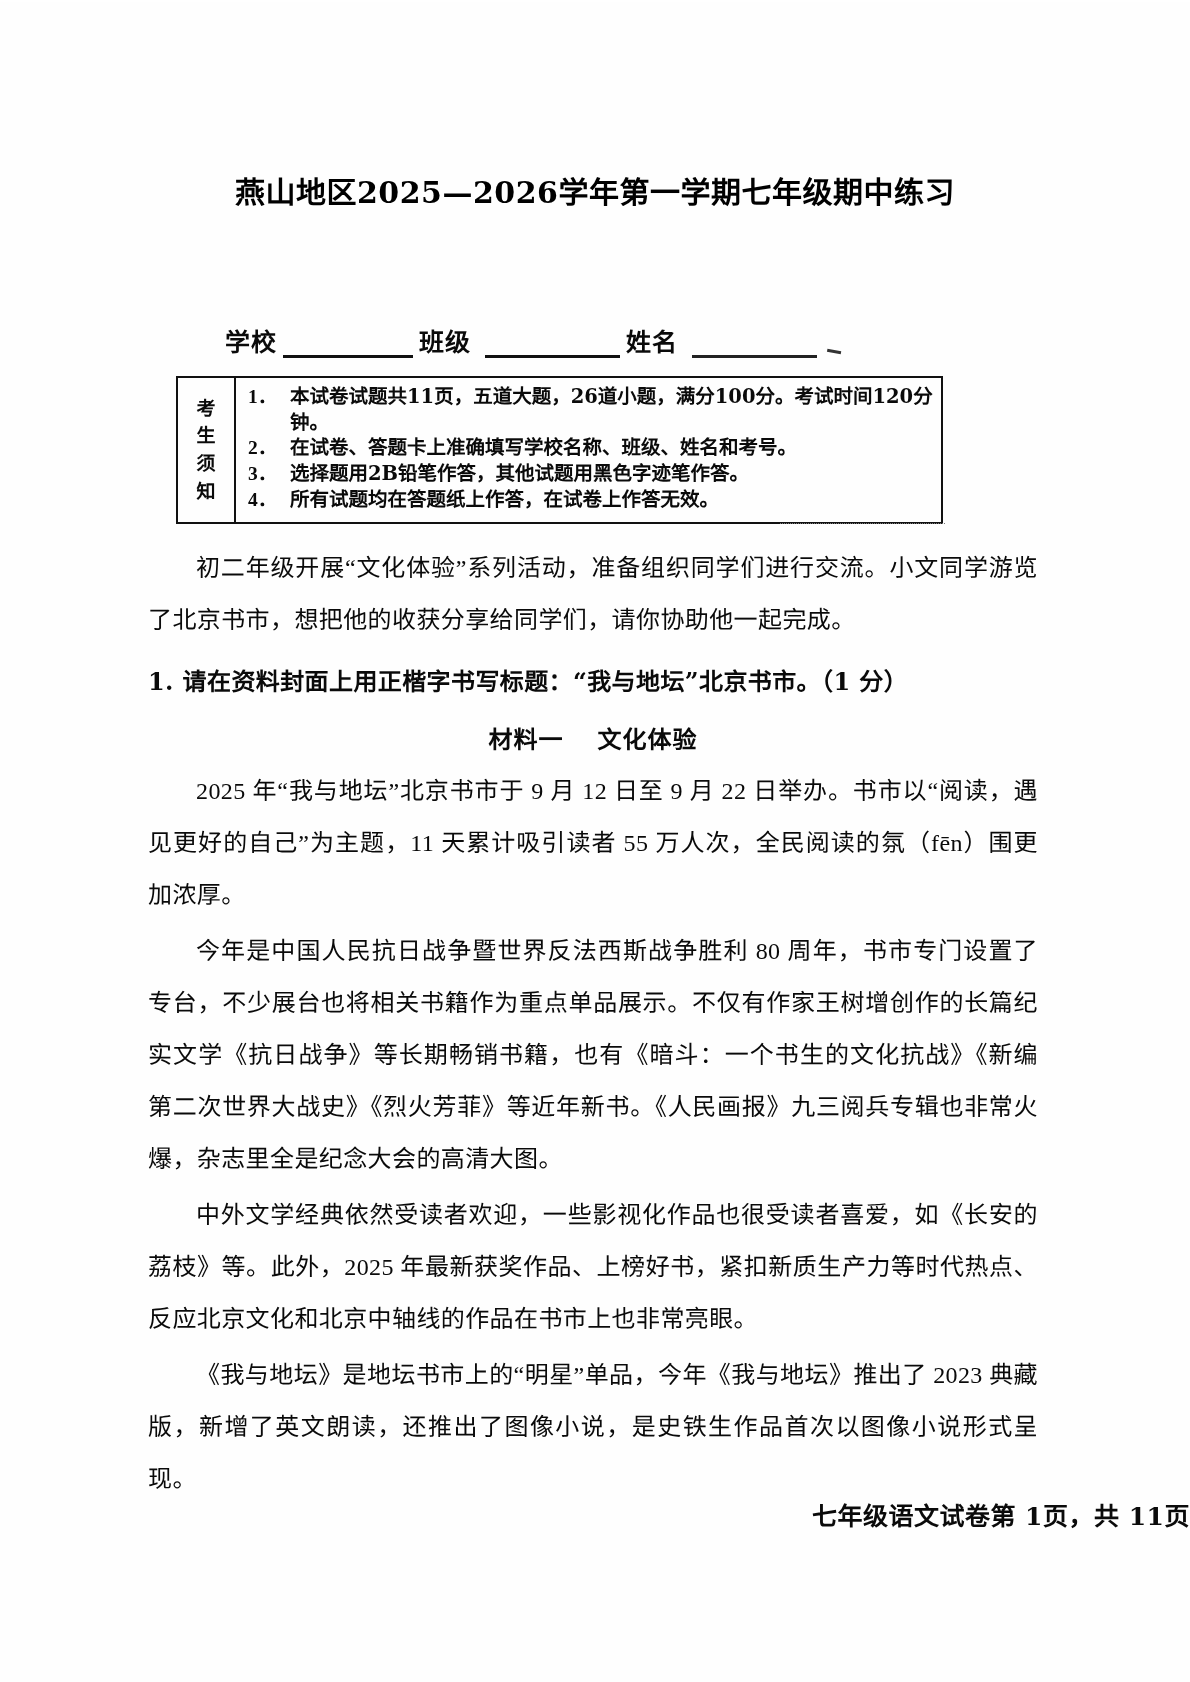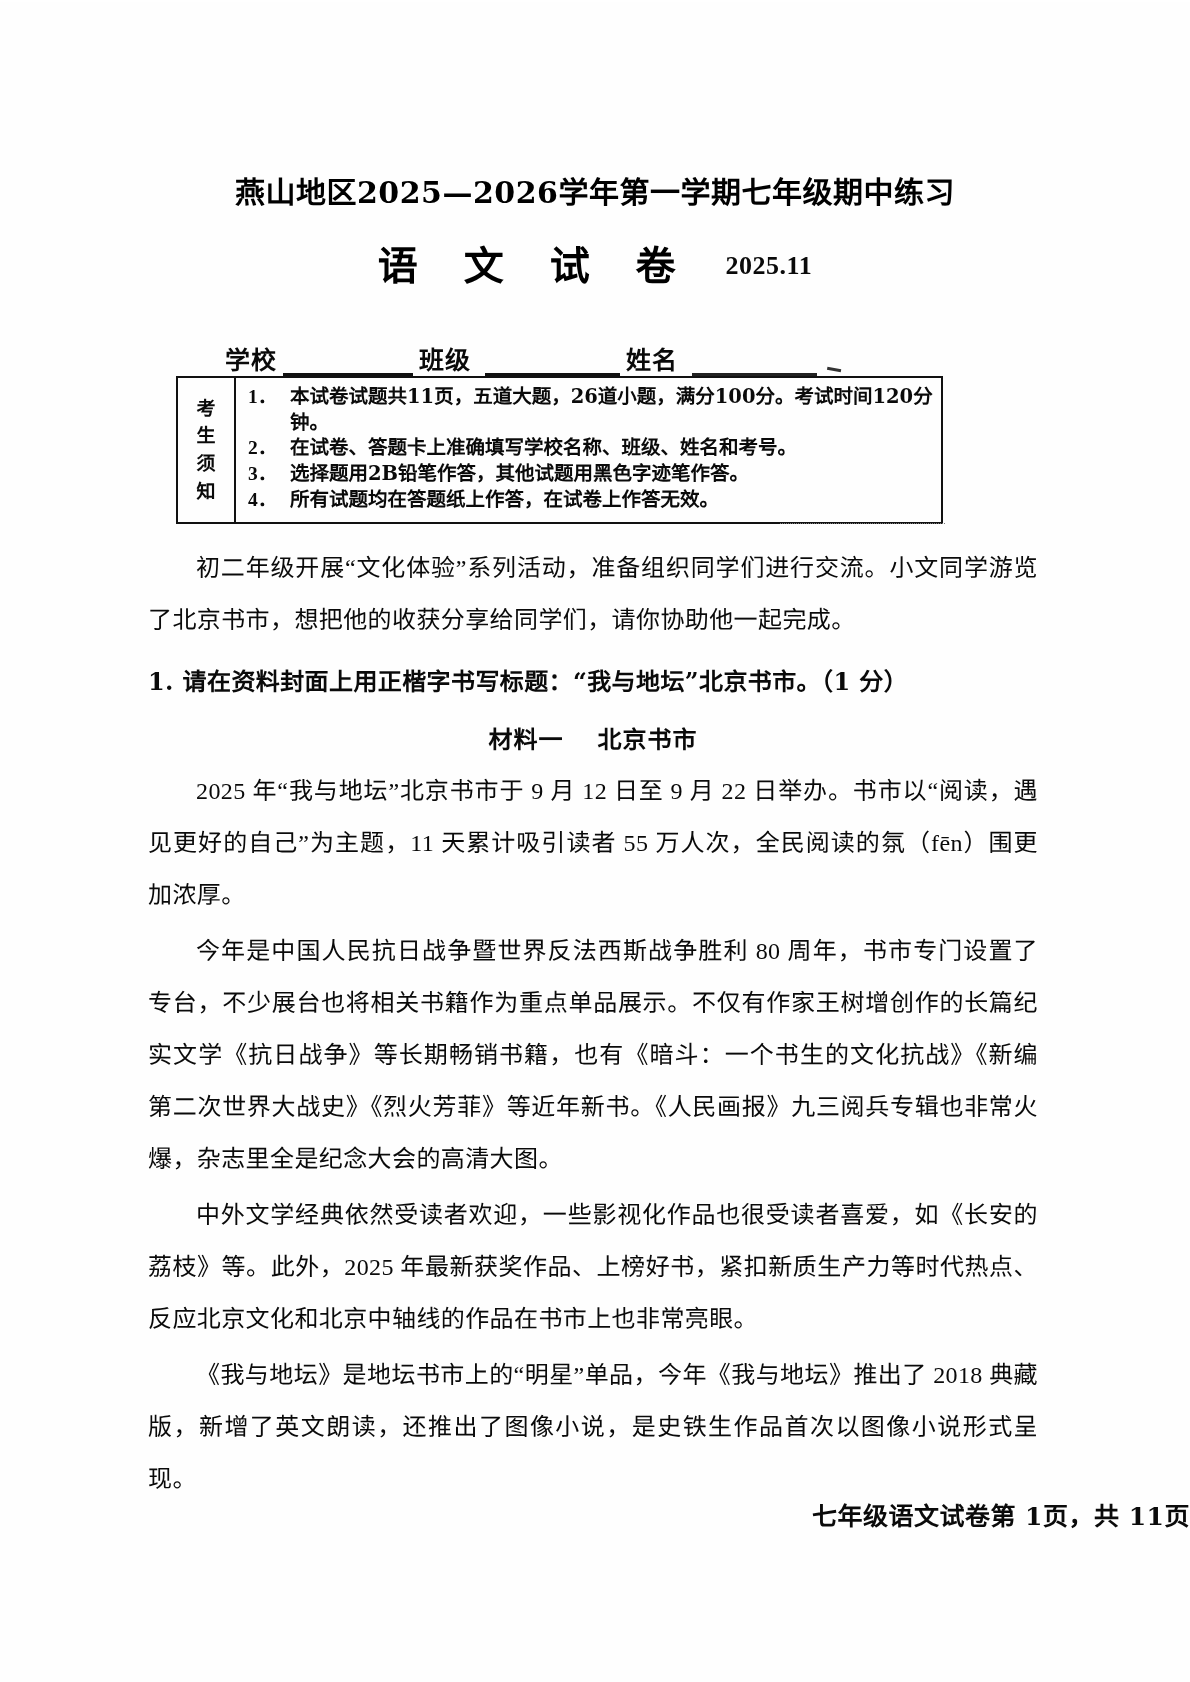--- a/index.html
+++ b/index.html
@@ -61,21 +61,21 @@
     font-size: 26px;
     margin-left: 34px;
     letter-spacing: 0.5px;
     position: relative;
     top: -6px;
   }
 
   
   .fillin {
     position: absolute;
-    top: 338px;
+    top: 320px;
     left: 225px;
     width: 740px;
     font-size: 25px;
     font-weight: 700;
     font-family: "DejaVu Serif", "Liberation Serif", serif;
     display: flex;
     align-items: flex-end;
     white-space: nowrap;
   }
   .fillin .lbl { letter-spacing: 1px; }
@@ -205,23 +205,20 @@
   }
 </style>
 </head>
 <body>
 
 <div class="page">
   <div class="paper-inner">
 
     <div class="doc-title">燕山地区2025—2026学年第一学期七年级期中练习</div>
 
-    <div class="subject-row">
-      <span class="subject-title">语 文 试 卷</span><span class="subject-date">2025.11</span>
-    </div>
 
     <div class="fillin">
       <span class="lbl">学校</span>
       <span class="blank-line bl-1"></span>
       <span class="lbl">班级</span>
       <span class="blank-line bl-2"></span>
       <span class="lbl">姓名</span>
       <span class="blank-line bl-3"></span>
       <span class="tick"></span>
     </div>
@@ -255,26 +252,26 @@
     <div class="dashed-rule"></div>
 
     <div class="content">
 
 
       <p class="para">初二年级开展“文化体验”系列活动，准备组织同学们进行交流。小文同学游览了北京书市，想把他的收获分享给同学们，请你协助他一起完成。</p>
 
       <div class="q-item">1. 请在资料封面上用正楷字书写标题：“我与地坛”北京书市。（1 分）</div>
 
       <div class="material-head">
-        <span>材料一</span><span class="gap"></span><span>北京书市</span>
+        <span>材料一</span><span class="gap"></span><span>文化体验</span>
       </div>
 
       <p class="para">2025 年“我与地坛”北京书市于 9 月 12 日至 9 月 22 日举办。书市以“阅读，遇见更好的自己”为主题，11 天累计吸引读者 55 万人次，全民阅读的氛（fēn）围更加浓厚。</p>
       <p class="para">今年是中国人民抗日战争暨世界反法西斯战争胜利 80 周年，书市专门设置了专台，不少展台也将相关书籍作为重点单品展示。不仅有作家王树增创作的长篇纪实文学《抗日战争》等长期畅销书籍，也有《暗斗：一个书生的文化抗战》《新编第二次世界大战史》《烈火芳菲》等近年新书。《人民画报》九三阅兵专辑也非常火爆，杂志里全是纪念大会的高清大图。</p>
       <p class="para">中外文学经典依然受读者欢迎，一些影视化作品也很受读者喜爱，如《长安的荔枝》等。此外，2025 年最新获奖作品、上榜好书，紧扣新质生产力等时代热点、反应北京文化和北京中轴线的作品在书市上也非常亮眼。</p>
-      <p class="para">《我与地坛》是地坛书市上的“明星”单品，今年《我与地坛》推出了 2018 典藏版，新增了英文朗读，还推出了图像小说，是史铁生作品首次以图像小说形式呈现。</p>
+      <p class="para">《我与地坛》是地坛书市上的“明星”单品，今年《我与地坛》推出了 2023 典藏版，新增了英文朗读，还推出了图像小说，是史铁生作品首次以图像小说形式呈现。</p>
 
     </div>
 
     <div class="footer">七年级语文试卷第 1页，共 11页</div>
 
   </div>
 </div>
 
 </body></html>

